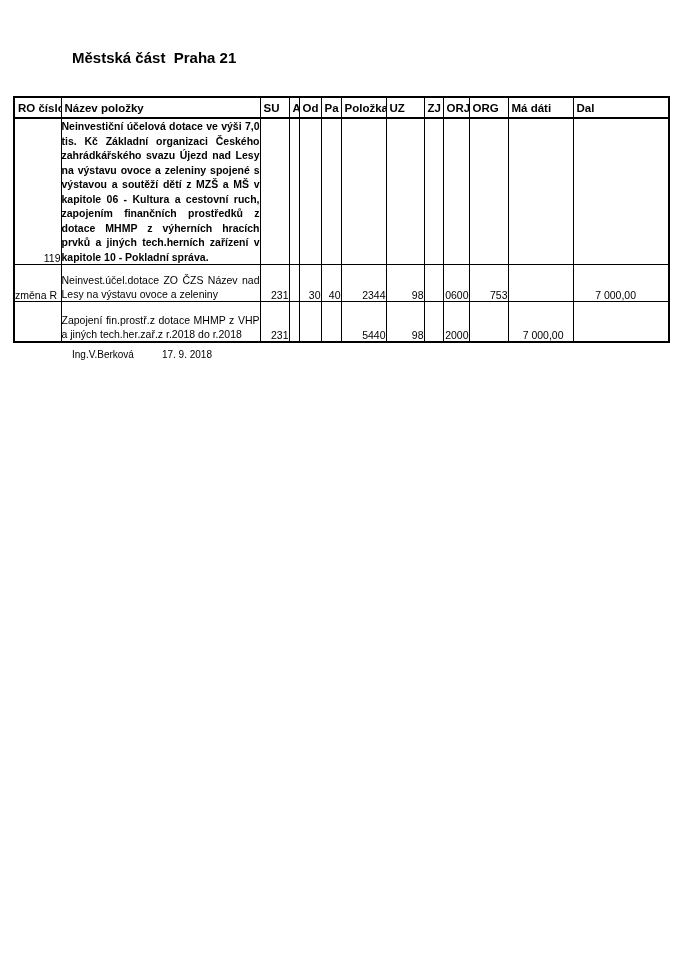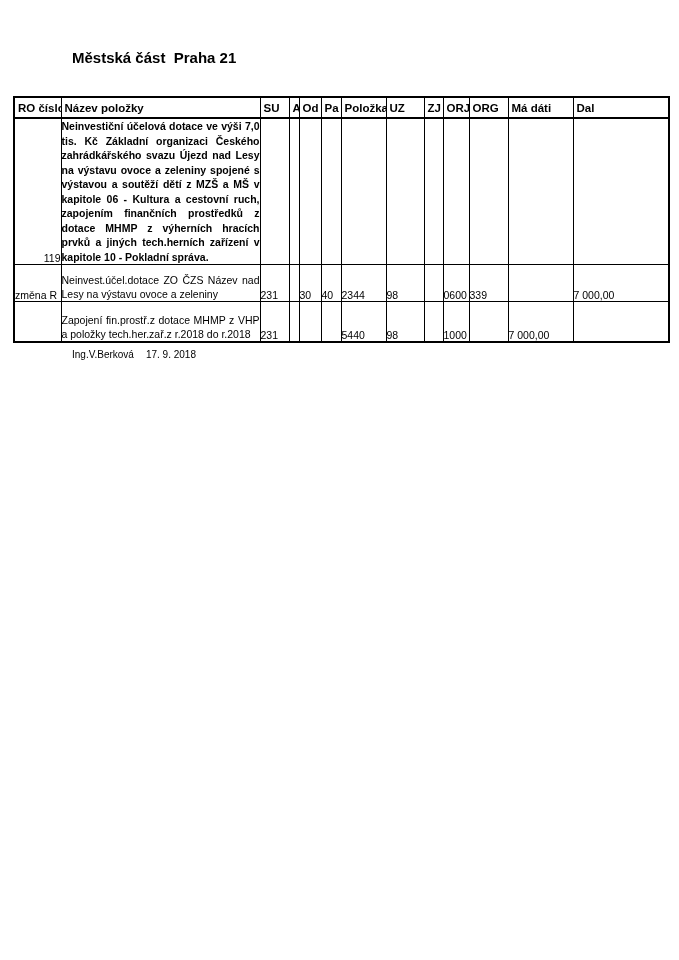--- a/index.html
+++ b/index.html
@@ -80,32 +80,33 @@
   }
   td.name {
     vertical-align: bottom;
     text-align: justify;
     font-size: 10.5px;
     line-height: 14px;
     padding: 0 2px 3px 3px;
   }
   td.num {
     vertical-align: bottom;
+    text-align: right;
     padding: 0 3px 5px 0;
     white-space: nowrap;
   }
   td.num.madati-val { padding-right: 9px; }
   td.num.dal-val { padding-right: 32px; }
   .doc-footer {
     position: absolute;
     left: 72px;
     top: 349px;
     font-size: 10px;
   }
-  .doc-footer .sig { margin-right: 12px; }
+  .doc-footer .sig { margin-right: 28px; }
 </style>
 </head>
 <body>
 
 <div class="page">
 
   <div class="doc-header">
     <div class="t-line">Městská část  Praha 21</div>
   </div>
 
@@ -188,35 +189,35 @@
         <td class="ro-label">změna R</td>
         <td class="name">Neinvest.účel.dotace ZO ČZS Název nad Lesy na výstavu ovoce a zeleniny</td>
         <td class="num">231</td>
         <td class="num"></td>
         <td class="num">30</td>
         <td class="num">40</td>
         <td class="num">2344</td>
         <td class="num">98</td>
         <td class="num"></td>
         <td class="num">0600</td>
-        <td class="num">339</td>
+        <td class="num">753</td>
         <td class="num madati-val"></td>
         <td class="num dal-val">7 000,00</td>
       </tr>
       <tr class="r3">
         <td class="ro-label"></td>
-        <td class="name">Zapojení fin.prostř.z dotace MHMP z VHP a položky tech.her.zař.z r.2018 do r.2018</td>
+        <td class="name">Zapojení fin.prostř.z dotace MHMP z VHP a jiných tech.her.zař.z r.2018 do r.2018</td>
         <td class="num">231</td>
         <td class="num"></td>
         <td class="num"></td>
         <td class="num"></td>
         <td class="num">5440</td>
         <td class="num">98</td>
         <td class="num"></td>
-        <td class="num">1000</td>
+        <td class="num">2000</td>
         <td class="num"></td>
         <td class="num madati-val">7 000,00</td>
         <td class="num dal-val"></td>
       </tr>
     </tbody>
   </table>
 
   <div class="doc-footer">
     <span class="sig">Ing.V.Berková</span><span>17. 9. 2018</span>
   </div>

